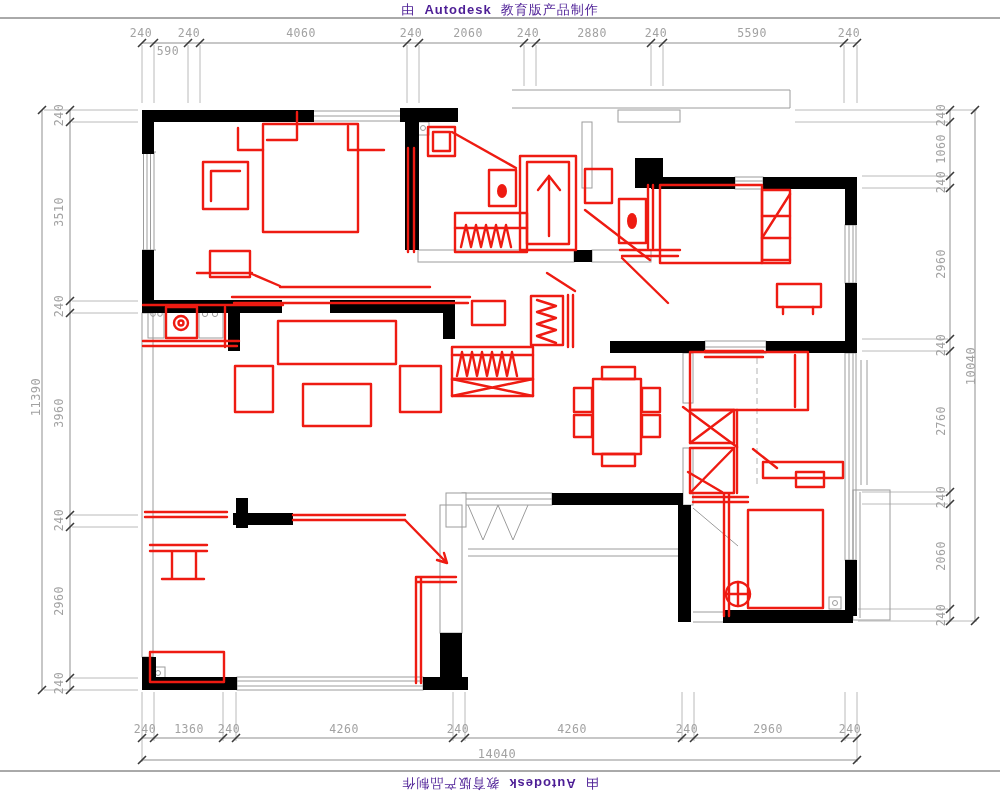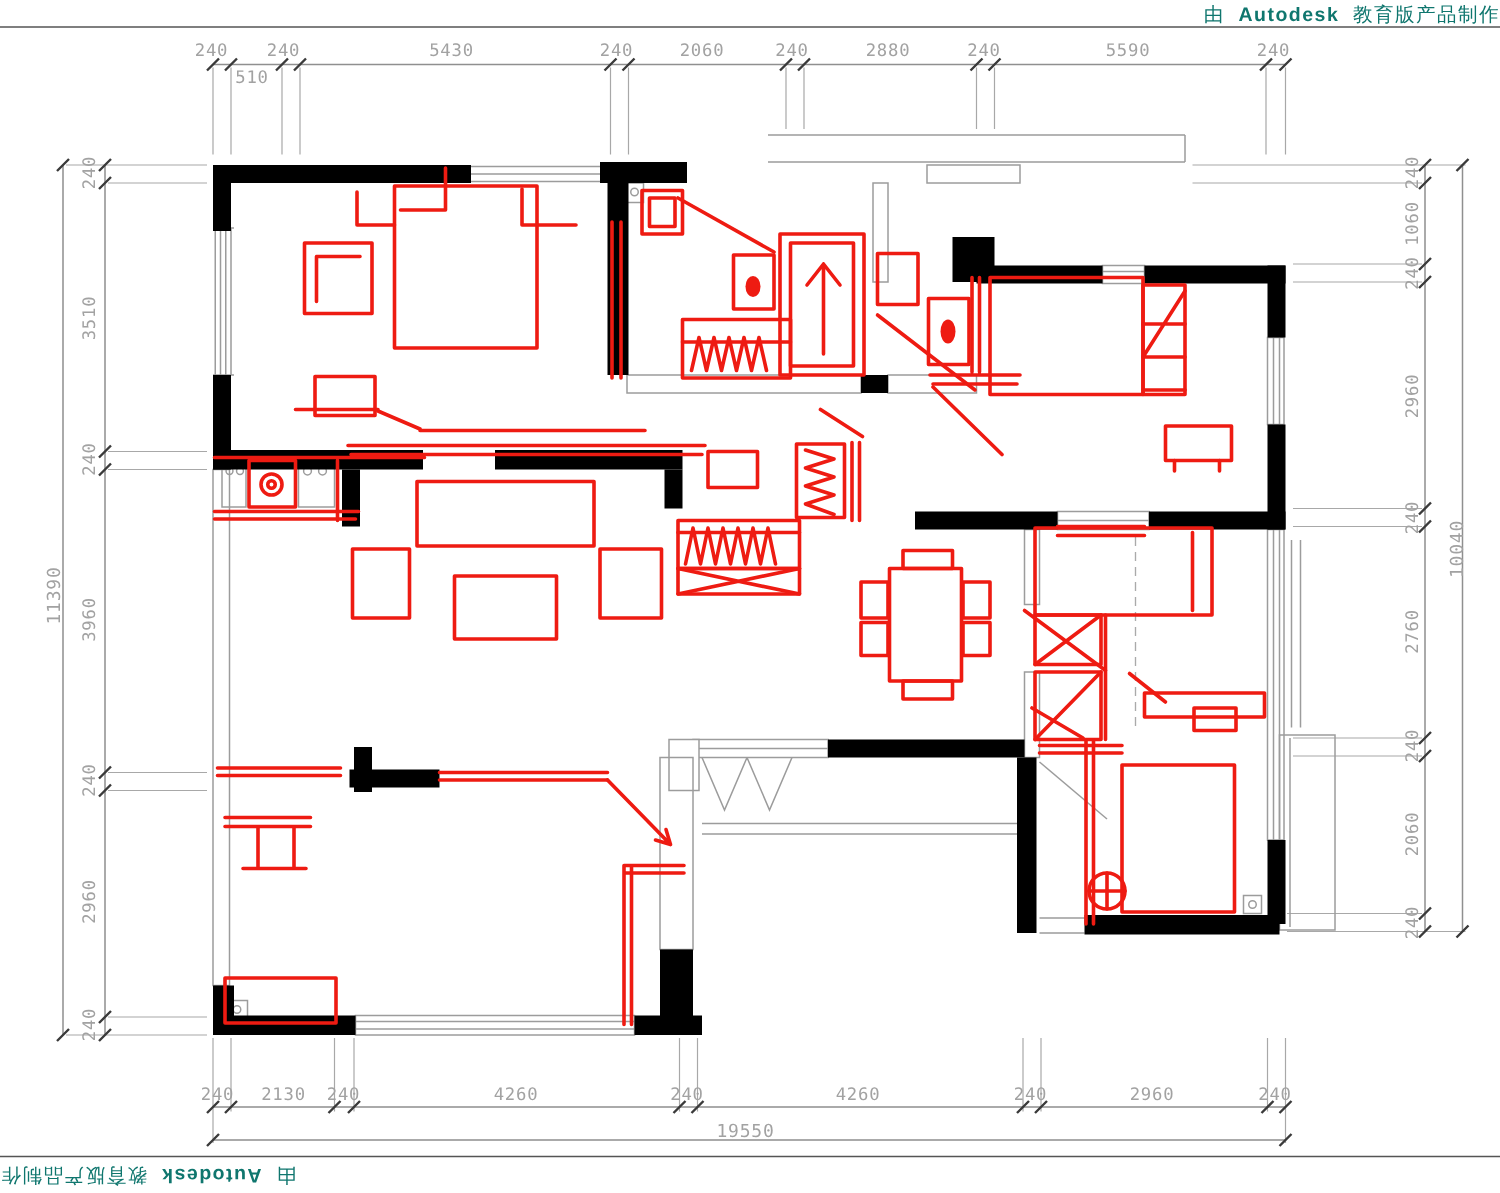--- a/index.html
+++ b/index.html
@@ -1,19 +1,19 @@
 <!DOCTYPE html>
 <html><head>
 <meta charset="utf-8">
 <style>
   html,body{margin:0;padding:0;background:#fff;}
   #page{position:relative;width:1000px;height:795px;background:#fff;overflow:hidden;
         font-family:"DejaVu Sans",sans-serif;}
   #plan-svg{position:absolute;left:0;top:0;}
-  .banner{position:absolute;left:0;width:100%;text-align:right;color:#0f766e;
+  .banner{position:absolute;left:0;width:100%;text-align:center;color:#4c1d95;
           font-size:13px;letter-spacing:1px;white-space:nowrap;}
   .banner .brand{font-weight:bold;margin:0 4px;font-family:"Liberation Sans",sans-serif;}
   #banner-top{top:1px;}
   #banner-bottom{top:774px;transform:rotate(180deg);}
   .dim{position:absolute;transform:translate(-50%,-50%);
        font-family:"DejaVu Sans Mono","Liberation Mono",monospace;
        font-size:11.5px;color:#a2a2a2;letter-spacing:.5px;white-space:nowrap;}
   .dim.v{transform:translate(-50%,-50%) rotate(-90deg);}
   .dim.total{font-size:12px;}
 </style>
@@ -259,40 +259,40 @@
         <path d="M405,520L447,563 M447,563l-10,-3 M447,563l-3,-10"></path>
         <path d="M150,545h57 M150,551h57 M172,551v27 M196,551v27 M162,579h42"></path>
         <rect x="150" y="652" width="74" height="30"></rect>
         <path d="M416,577V683 M421,577V683 M416,577h40 M416,582h40"></path>
       </g>
     </g>
   </svg>
 
   <span class="dim" style="left:141px;top:33px">240</span>
   <span class="dim" style="left:189px;top:33px">240</span>
-  <span class="dim" style="left:301px;top:33px">5430</span>
+  <span class="dim" style="left:301px;top:33px">4060</span>
   <span class="dim" style="left:411px;top:33px">240</span>
   <span class="dim" style="left:468px;top:33px">2060</span>
   <span class="dim" style="left:528px;top:33px">240</span>
   <span class="dim" style="left:592px;top:33px">2880</span>
   <span class="dim" style="left:656px;top:33px">240</span>
   <span class="dim" style="left:752px;top:33px">5590</span>
   <span class="dim" style="left:849px;top:33px">240</span>
-  <span class="dim" style="left:168px;top:51px">510</span>
+  <span class="dim" style="left:168px;top:51px">590</span>
 
   <span class="dim" style="left:145px;top:729px">240</span>
-  <span class="dim" style="left:189px;top:729px">2130</span>
+  <span class="dim" style="left:189px;top:729px">1360</span>
   <span class="dim" style="left:229px;top:729px">240</span>
   <span class="dim" style="left:344px;top:729px">4260</span>
   <span class="dim" style="left:458px;top:729px">240</span>
   <span class="dim" style="left:572px;top:729px">4260</span>
   <span class="dim" style="left:687px;top:729px">240</span>
   <span class="dim" style="left:768px;top:729px">2960</span>
   <span class="dim" style="left:850px;top:729px">240</span>
-  <span class="dim total" style="left:497px;top:754px">19550</span>
+  <span class="dim total" style="left:497px;top:754px">14040</span>
 
   <span class="dim v" style="left:59px;top:115px">240</span>
   <span class="dim v" style="left:59px;top:212px">3510</span>
   <span class="dim v" style="left:59px;top:306px">240</span>
   <span class="dim v" style="left:59px;top:413px">3960</span>
   <span class="dim v" style="left:59px;top:520px">240</span>
   <span class="dim v" style="left:59px;top:601px">2960</span>
   <span class="dim v" style="left:59px;top:683px">240</span>
   <span class="dim v total" style="left:36px;top:397px">11390</span>
 

